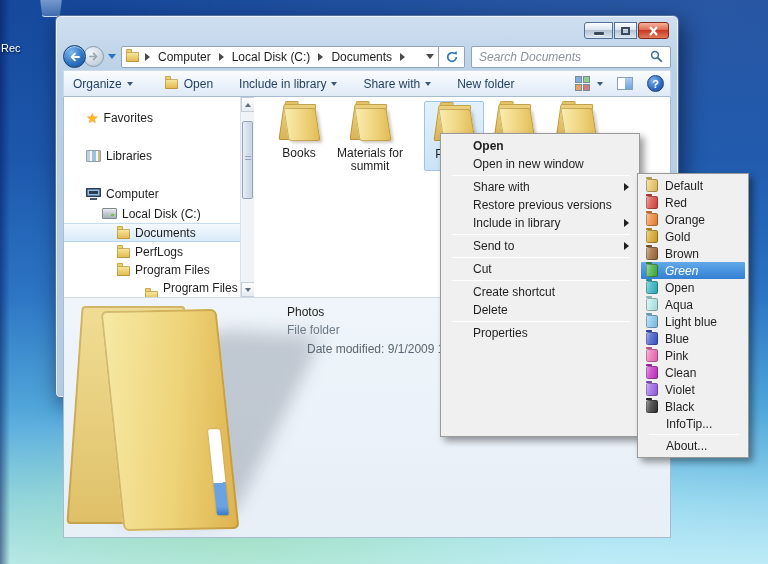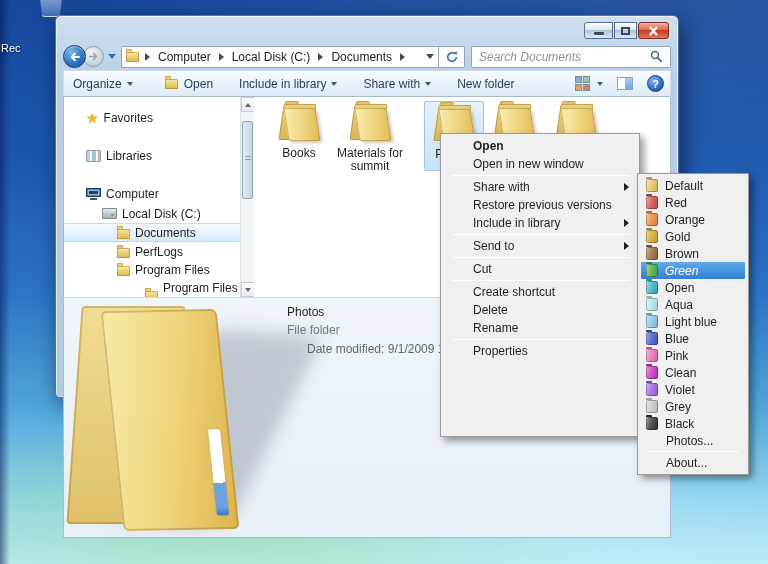--- a/index.html
+++ b/index.html
@@ -385,21 +385,20 @@
     <div class="mi"><span>Share with</span><span class="mi-arrow"></span></div>
     <div class="mi"><span>Restore previous versions</span></div>
     <div class="mi"><span>Include in library</span><span class="mi-arrow"></span></div>
     <div class="msep"></div>
     <div class="mi"><span>Send to</span><span class="mi-arrow"></span></div>
     <div class="msep"></div>
     <div class="mi"><span>Cut</span></div>
     <div class="msep"></div>
     <div class="mi"><span>Create shortcut</span></div>
     <div class="mi"><span>Delete</span></div>
-    <div class="mi"><span>Rename</span></div>
     <div class="msep"></div>
     <div class="mi"><span>Properties</span></div>
   </div>
 
   <div class="menu submenu">
     <div class="smi">
         <span class="cico" style="--c: #e8c360;"></span>
         <span>Default</span>
       </div>
     <div class="smi">
@@ -444,28 +443,24 @@
       </div>
     <div class="smi">
         <span class="cico" style="--c: #c52cc5;"></span>
         <span>Clean</span>
       </div>
     <div class="smi">
         <span class="cico" style="--c: #995ee8;"></span>
         <span>Violet</span>
       </div>
     <div class="smi">
-        <span class="cico" style="--c: #c8c8cc;"></span>
-        <span>Grey</span>
-      </div>
-    <div class="smi">
         <span class="cico" style="--c: #2e2e2e;"></span>
         <span>Black</span>
       </div>
     <div class="smi noicon">
-        <span>Photos...</span>
+        <span>InfoTip...</span>
       </div>
     <div class="msep"></div>
     <div class="smi noicon">
         <span>About...</span>
       </div>
   </div>
 </div>
 
 </body></html>

